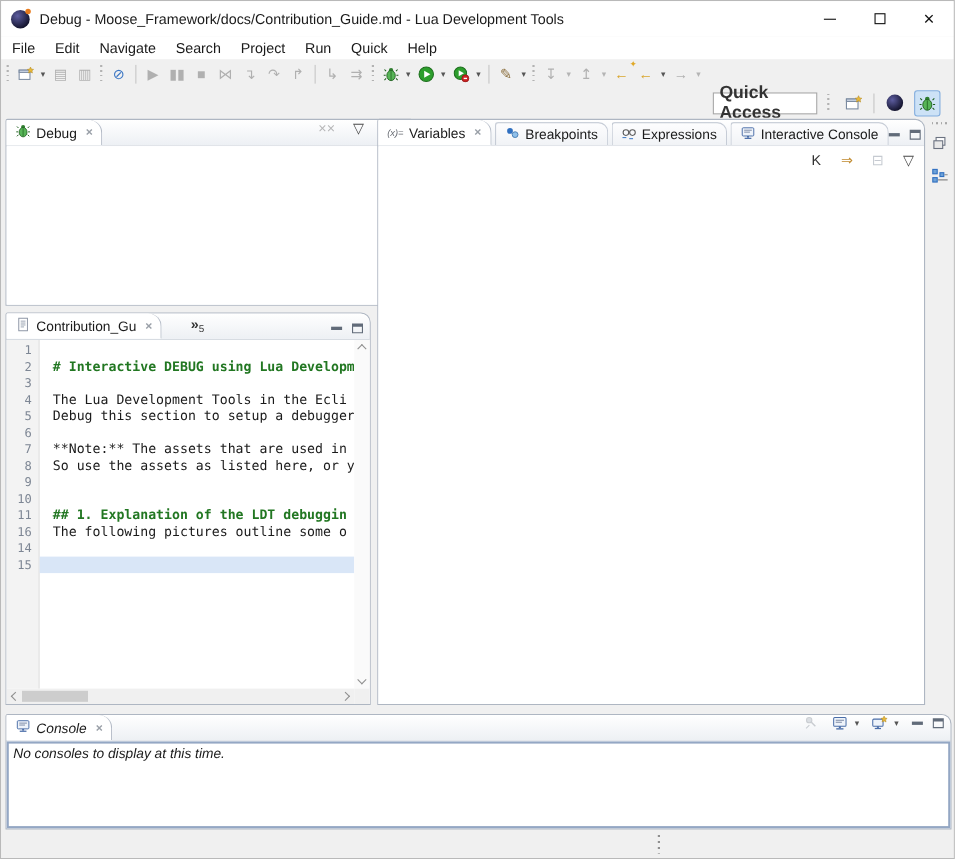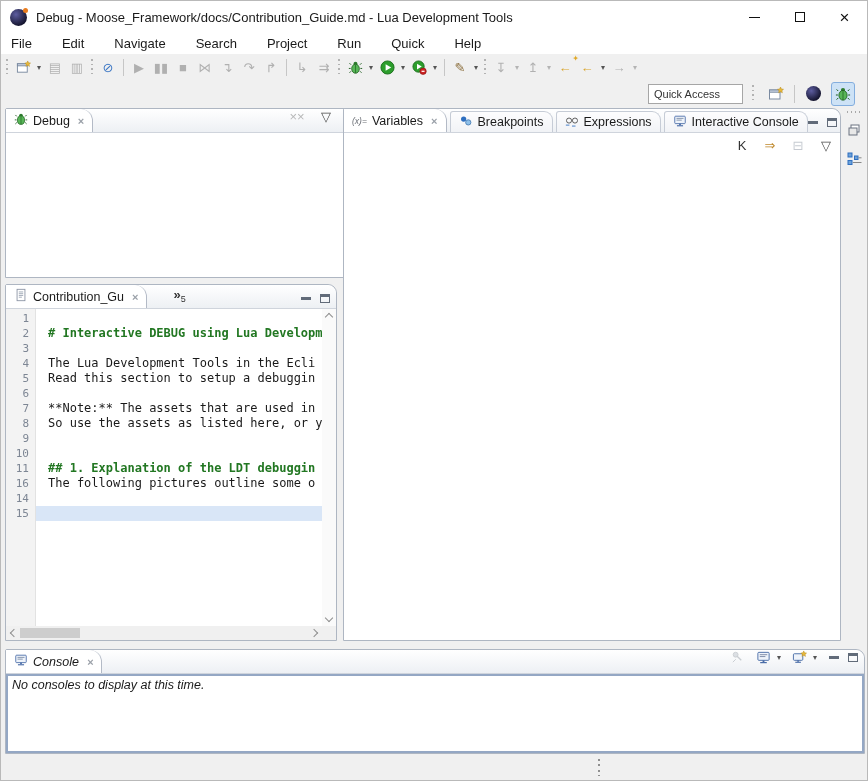--- a/index.html
+++ b/index.html
@@ -10,37 +10,37 @@
   .titlebar { height:32px; background:#fff; display:flex; align-items:center; padding-left:9px; gap:9px; font-size:13px; }
   .app-icon { width:17px; height:17px; border-radius:50%; background:radial-gradient(circle at 35% 32%, #5d5da0, #15152f 72%); position:relative; flex:0 0 auto; }
   .app-icon::after { content:""; position:absolute; top:-1px; right:-1px; width:5px; height:5px; border-radius:50%; background:#e87b1e; }
   .win-controls { margin-left:auto; display:flex; height:32px; }
   .wc { width:45px; display:flex; align-items:center; justify-content:center; }
   .ico-minline { width:11px; border-top:1px solid #111; }
   .ico-maxbox { width:10px; height:10px; border:1px solid #111; }
   .ico-x { font-size:17px; font-weight:300; color:#111; line-height:1; }
 
   
-  .menubar { height:21px; background:#fff; display:flex; align-items:center; font-size:13px; padding-left:1px;gap:12px; }
+  .menubar { height:21px; background:#fff; display:flex; align-items:center; font-size:13px; padding-left:1px; }
   .menu-item { padding:1px 9px; }
 
   
   .tb1 { height:26px; background:#f0f0f0; display:flex; align-items:center; padding-left:2px; }
   .grp { display:inline-flex; align-items:center; }
   .tbtn { width:22px; height:22px; display:inline-flex; align-items:center; justify-content:center; position:relative; }
   .tbtn svg { width:15px; height:15px; }
   .tbtn .g { font-size:13px; color:#4a4a4a; line-height:1; }
   .dis { opacity:.38; }
   .dd { width:10px; text-align:center; font-size:8px; color:#555; }
   .tsep { width:1px; height:17px; background:#c6c6c6; margin:0 4px; }
   .thandle { width:2px; height:17px; margin:0 4px 0 3px; background:repeating-linear-gradient(180deg,#b2b2b2 0 1.5px,transparent 1.5px 4.5px); }
   .star { position:absolute; top:-2px; right:-3px; font-size:8px; color:#e0a826; }
 
   .tb2 { height:27px; background:#f0f0f0; display:flex; align-items:center; justify-content:flex-end; padding-right:12px; gap:6px; }
-  .qa { width:95px; height:20px; border:1px solid #a6a6a6; background:#fff; font-size:11px; color:#333; display:flex; align-items:center; padding-left:5px; }
+  .qa { width:95px; height:20px; border:1px solid #a6a6a6; background:#fff; font-size:16px; color:#333; display:flex; align-items:center; padding-left:5px;font-weight:bold; }
   .pbtn { width:24px; height:24px; display:flex; align-items:center; justify-content:center; border-radius:3px; }
   .pbtn svg { width:16px; height:16px; }
   .pbtn.active { background:#cde2f6; border:1px solid #84aede; }
   .sphere { width:15px; height:15px; border-radius:50%; background:radial-gradient(circle at 35% 32%, #5d5da0, #15152f 72%); }
   .vsep2 { width:1px; height:18px; background:#c6c6c6; }
 
   
   .workbench { position:relative; height:675px; background:#f0f0f0; }
   .part { position:absolute; background:#fff; border:1px solid #aeb6c2; border-radius:2px 9px 0 0; }
   .part-hd { height:24px; background:linear-gradient(#ffffff,#edf0f4); border-bottom:1px solid #cfd4dc; border-radius:2px 9px 0 0; display:flex; align-items:flex-end; padding-right:6px; position:relative; }
@@ -383,21 +383,21 @@
           <div class="cl">
             <span class="ln">3</span>
             <span class="ct"></span>
           </div>
           <div class="cl">
             <span class="ln">4</span>
             <span class="ct">The Lua Development Tools in the Ecli</span>
           </div>
           <div class="cl">
             <span class="ln">5</span>
-            <span class="ct">Read this section to setup a debuggin</span>
+            <span class="ct">Debug this section to setup a debugger</span>
           </div>
           <div class="cl">
             <span class="ln">6</span>
             <span class="ct"></span>
           </div>
           <div class="cl">
             <span class="ln">7</span>
             <span class="ct">**Note:** The assets that are used in</span>
           </div>
           <div class="cl">

